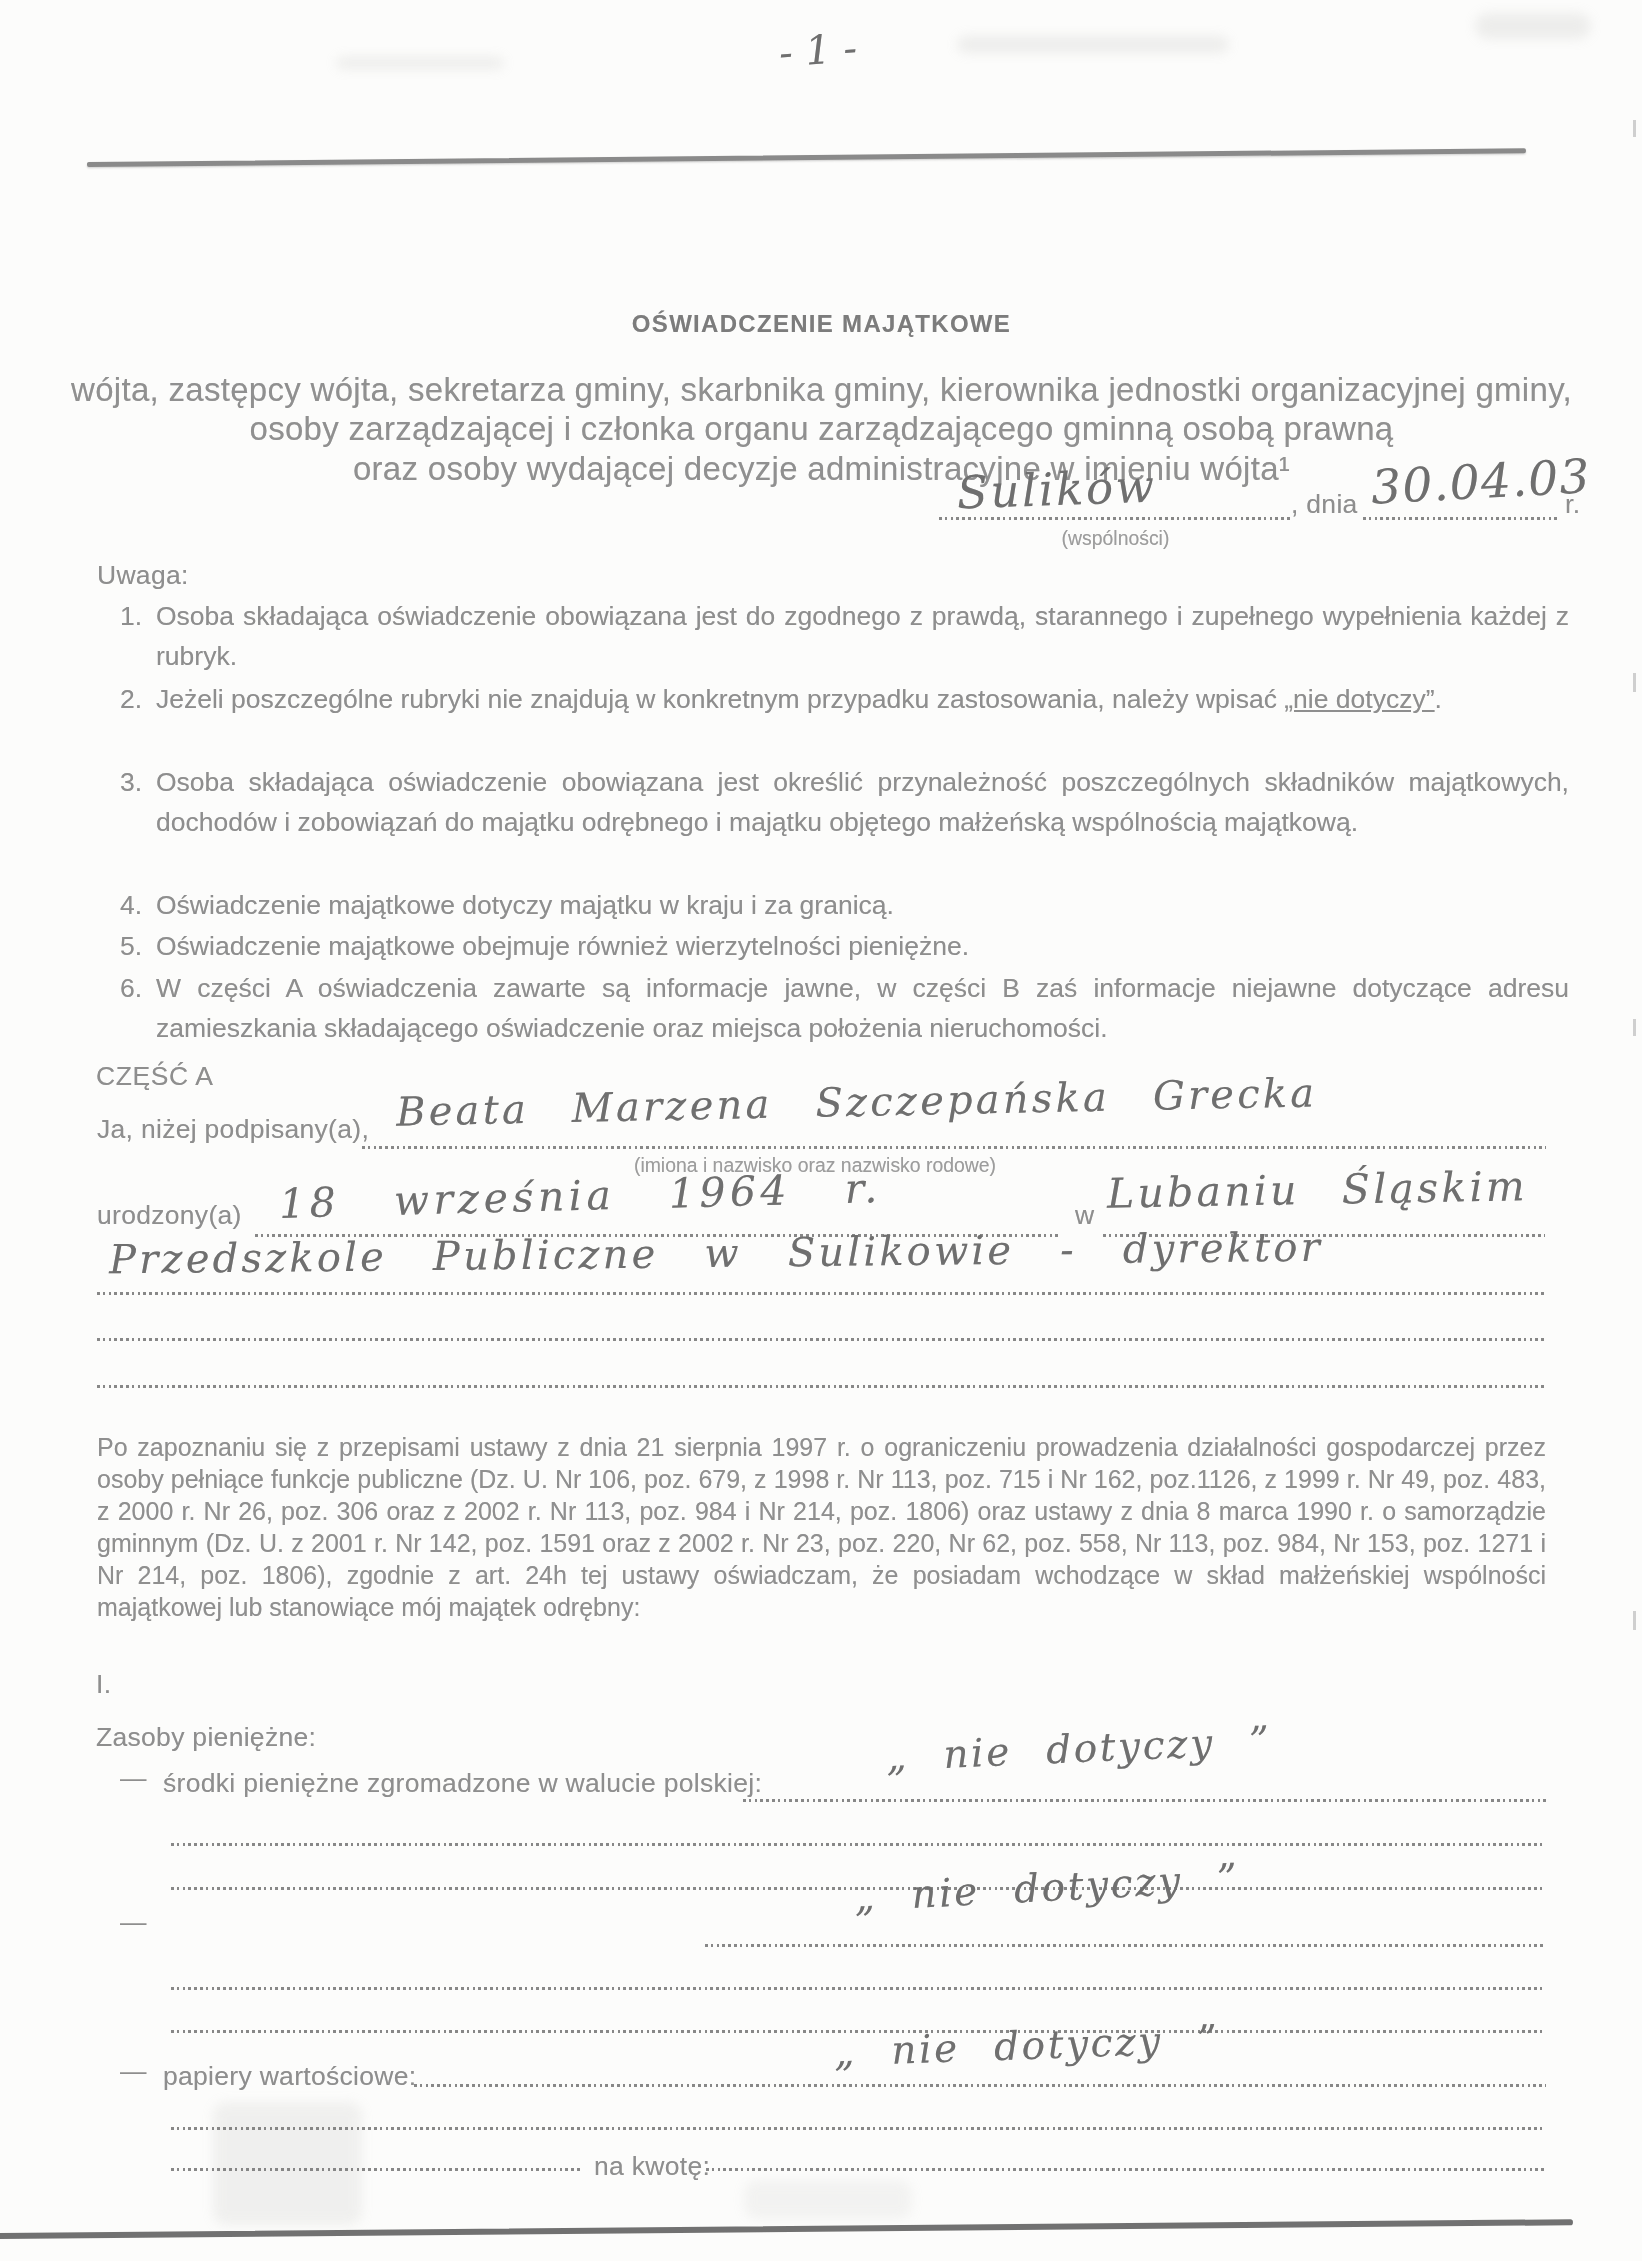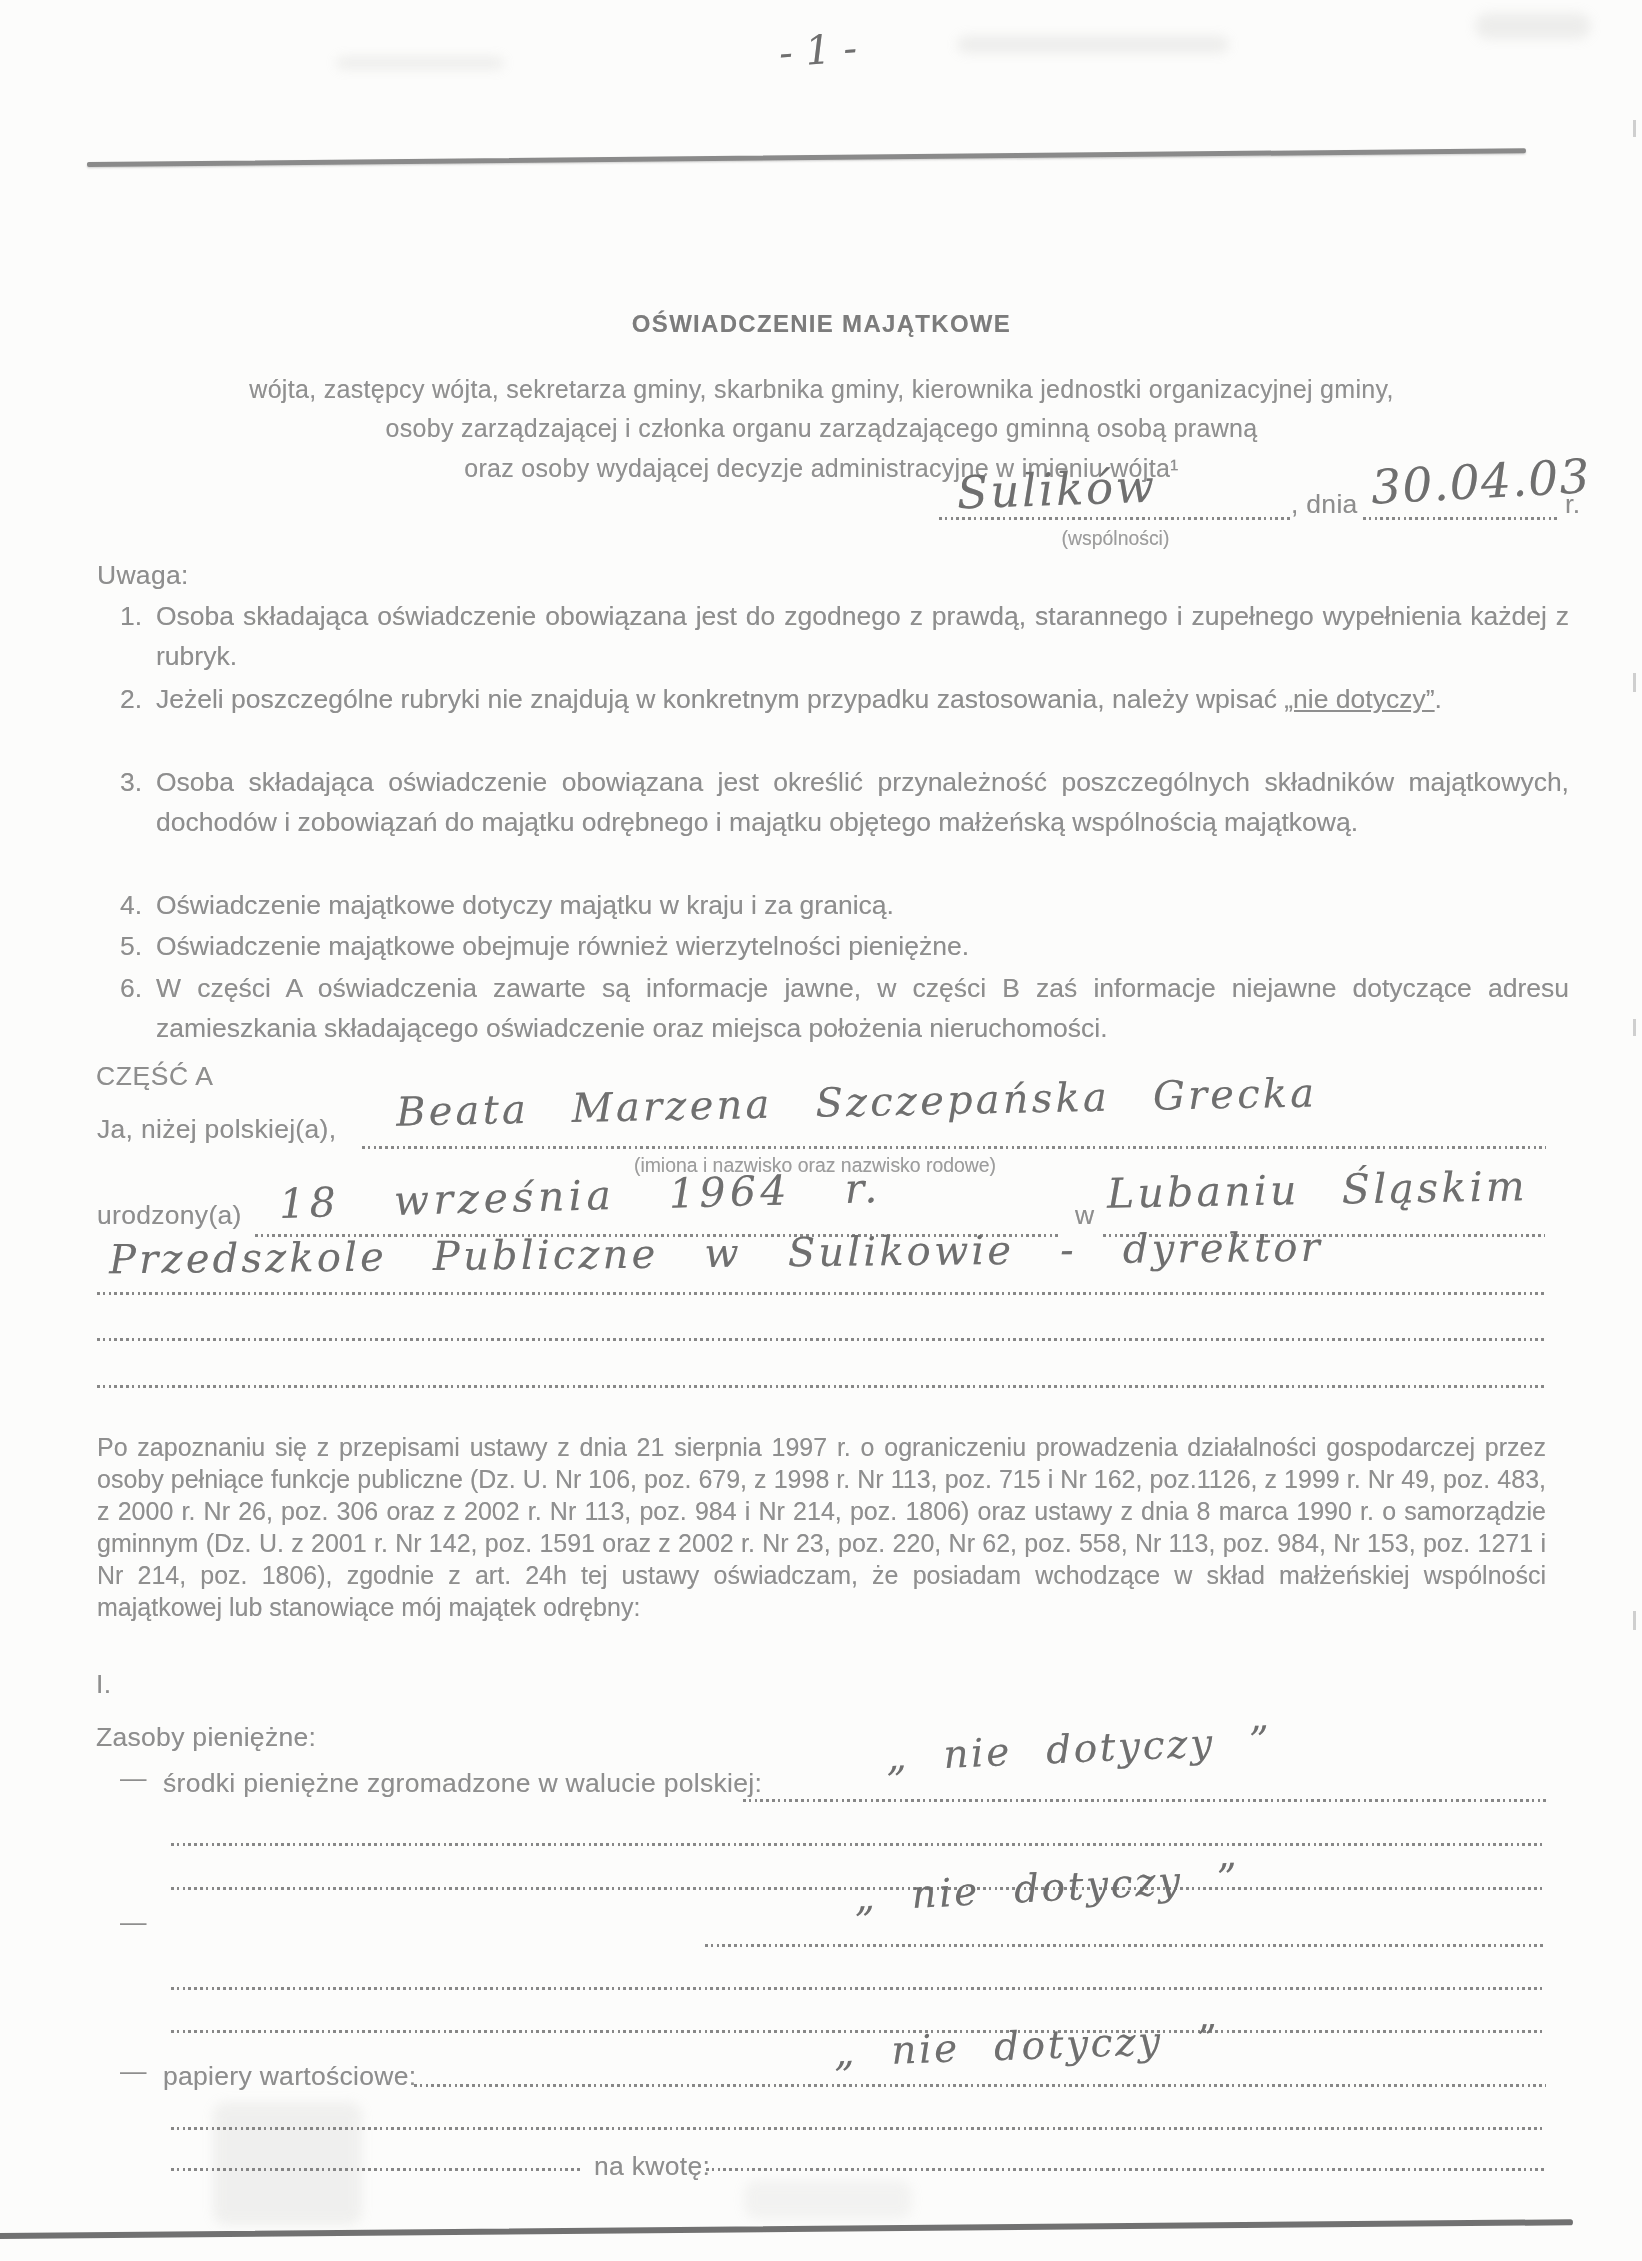--- a/index.html
+++ b/index.html
@@ -9,21 +9,21 @@
     font-family:"Liberation Sans", sans-serif;color:#8e8e8e;
   }
   .printed{
     position:absolute;font-size:26.5px;line-height:40px;letter-spacing:0.3px;
     color:#8e8e8e;text-shadow:0 0 0.6px rgba(150,150,150,.5);
   }
   .title{
     font-size:24px;font-weight:bold;letter-spacing:1.3px;color:#7c7c7c;
     text-align:center;left:0;right:0;
   }
-  .subtitle{left:0;right:0;text-align:center;font-size:25px;line-height:39px;color:#909090;}
+  .subtitle{left:0;right:0;text-align:center;font-size:33px;line-height:39px;color:#909090;}
   .caption{position:absolute;font-size:19.4px;line-height:22px;color:#9d9d9d;text-align:center;
     text-shadow:0 0 0.6px rgba(160,160,160,.5);}
   .note-item{position:absolute;width:1413px;padding-left:36px;text-align:justify;
     font-size:26.5px;line-height:40px;color:#8e8e8e;text-shadow:0 0 0.6px rgba(150,150,150,.5);}
   .note-num{position:absolute;left:0;top:0;}
   .uline{text-decoration:underline;}
   .para{position:absolute;text-align:justify;font-size:25px;line-height:32px;color:#8f8f8f;
     text-shadow:0 0 0.6px rgba(150,150,150,.5);}
   .hw{
     position:absolute;font-family:"DejaVu Serif", serif;font-style:italic;
@@ -105,21 +105,21 @@
     <span>Oświadczenie majątkowe obejmuje również wierzytelności pieniężne.</span>
   </div>
 
   <div class="note-item" style="left:120px;top:968px;">
     <span class="note-num">6.</span>
     <span>W części A oświadczenia zawarte są informacje jawne, w części B zaś informacje niejawne dotyczące adresu zamieszkania składającego oświadczenie oraz miejsca położenia nieruchomości.</span>
   </div>
 
   <div class="printed" style="left:96px;top:1056px;letter-spacing:0.6px;">CZĘŚĆ A</div>
 
-  <div class="printed" style="left:97px;top:1109px;">Ja, niżej polskiej(a),</div>
+  <div class="printed" style="left:97px;top:1109px;">Ja, niżej podpisany(a),</div>
   <div class="hw" style="left:396px;top:1079px;font-size:40px;letter-spacing:3.2px;word-spacing:27px;transform:rotate(-1.2deg);">Beata Marzena Szczepańska Grecka</div>
   <div class="dots" style="left:362px;top:1146px;width:1184px;"></div>
   <div class="caption" style="left:362px;top:1154px;width:906px;">(imiona i nazwisko oraz nazwisko rodowe)</div>
 
   <div class="printed" style="left:97px;top:1195px;">urodzony(a)</div>
   <div class="hw" style="left:279px;top:1172px;font-size:41px;letter-spacing:4.5px;word-spacing:36px;transform:rotate(-1.5deg);">18 września 1964 r.</div>
   <div class="dots" style="left:255px;top:1234px;width:805px;"></div>
   <div class="printed" style="left:1075px;top:1195px;">w</div>
   <div class="hw" style="left:1107px;top:1166px;font-size:41px;letter-spacing:3.2px;word-spacing:26px;transform:rotate(-1deg);">Lubaniu Śląskim</div>
   <div class="dots" style="left:1103px;top:1234px;width:442px;"></div>

